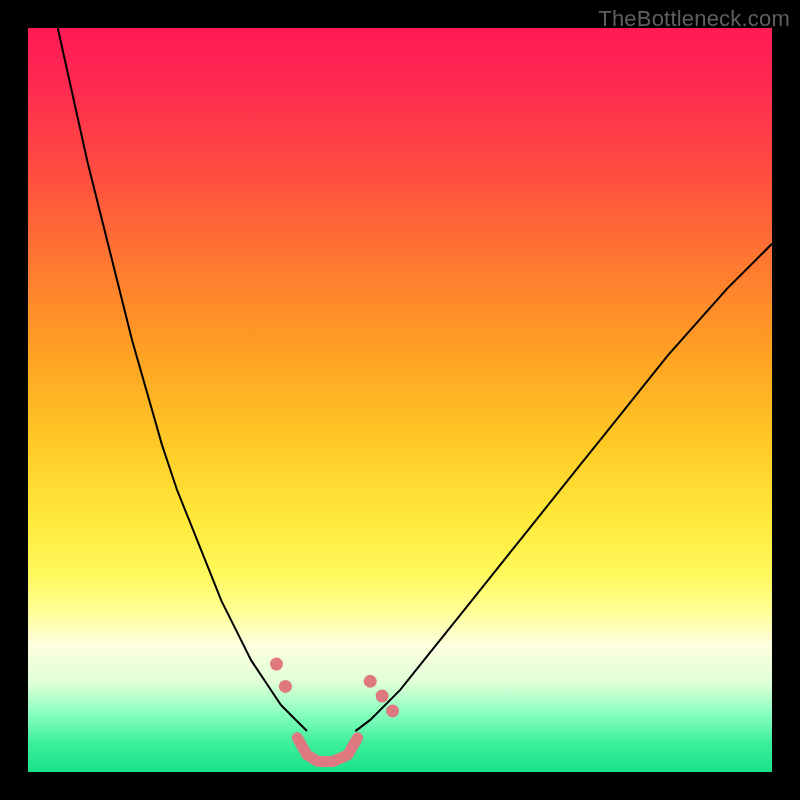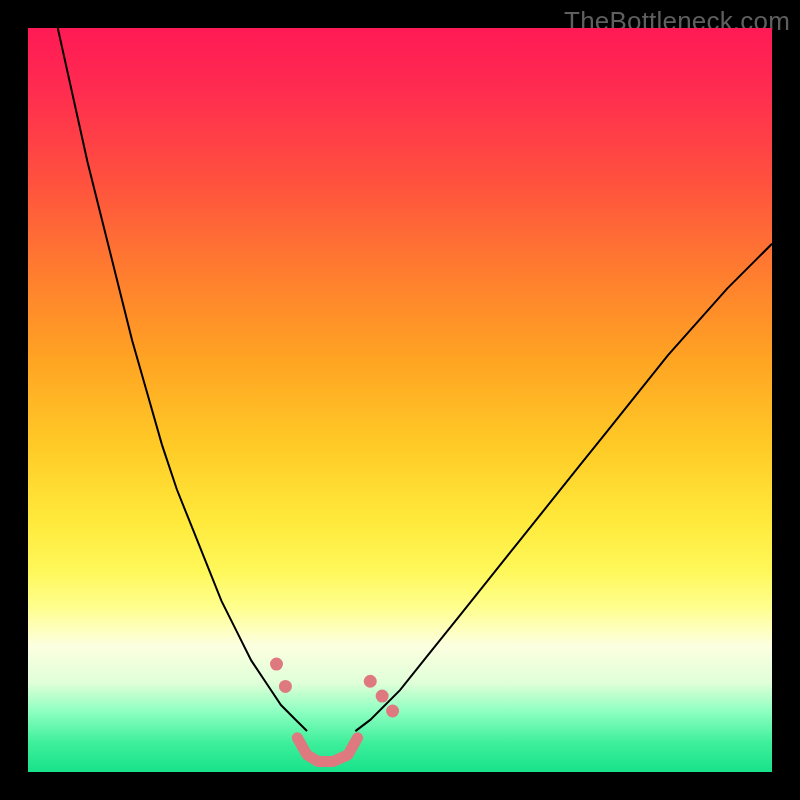--- a/index.html
+++ b/index.html
@@ -48,21 +48,21 @@
     left: 0;
     top: 0;
     width: 744px;
     height: 744px;
   }
   .watermark {
     position: absolute;
     top: 6px;
     right: 10px;
     color: #5f5f5f;
-    font-size: 26px;
+    font-size: 22px;
     letter-spacing: 0.2px;
     user-select: none;
   }
 </style>
 </head>
 <body>
 
 <div class="watermark">TheBottleneck.com</div>
 
 <div class="frame">

